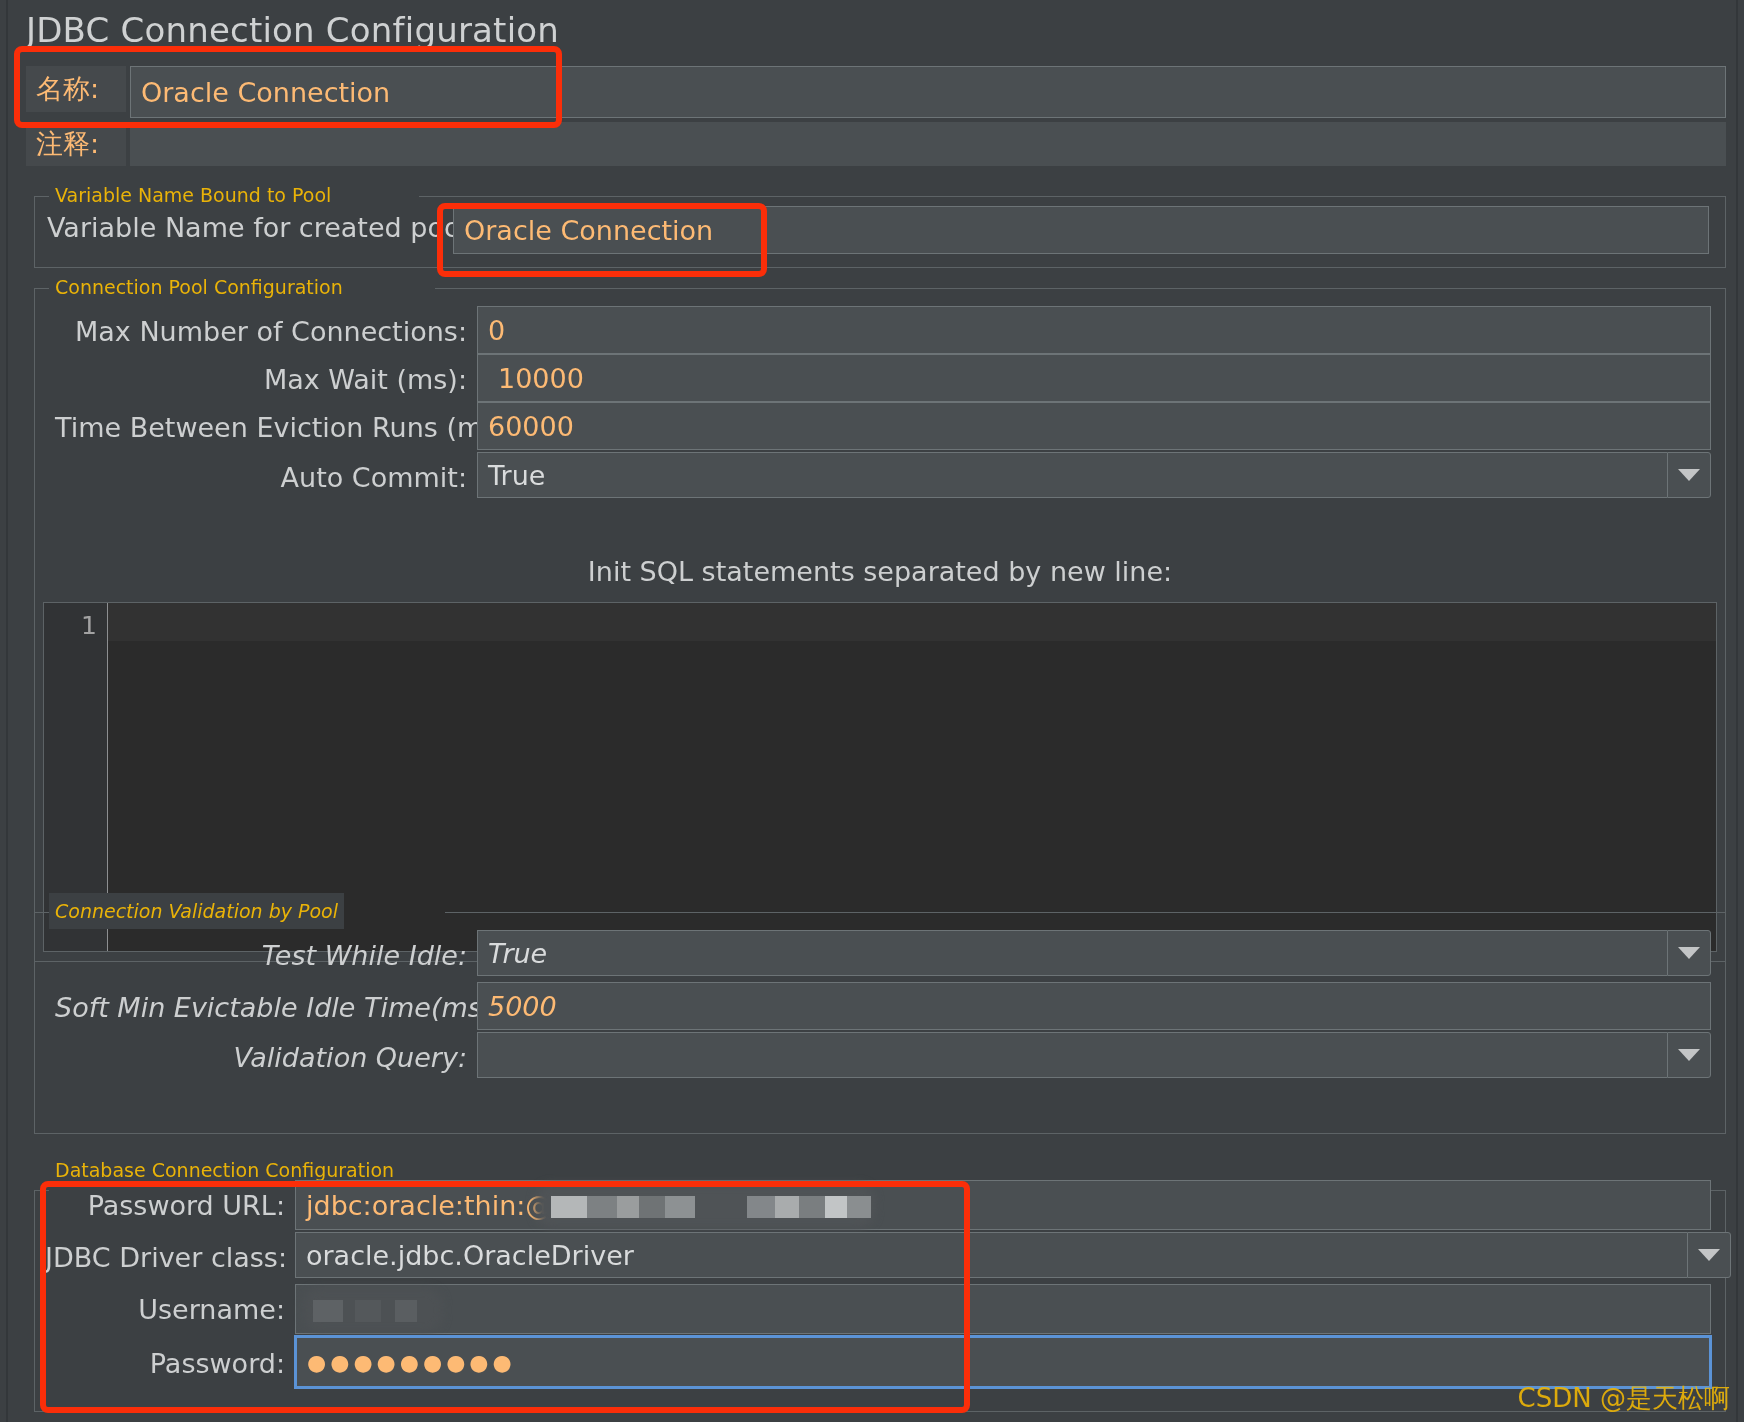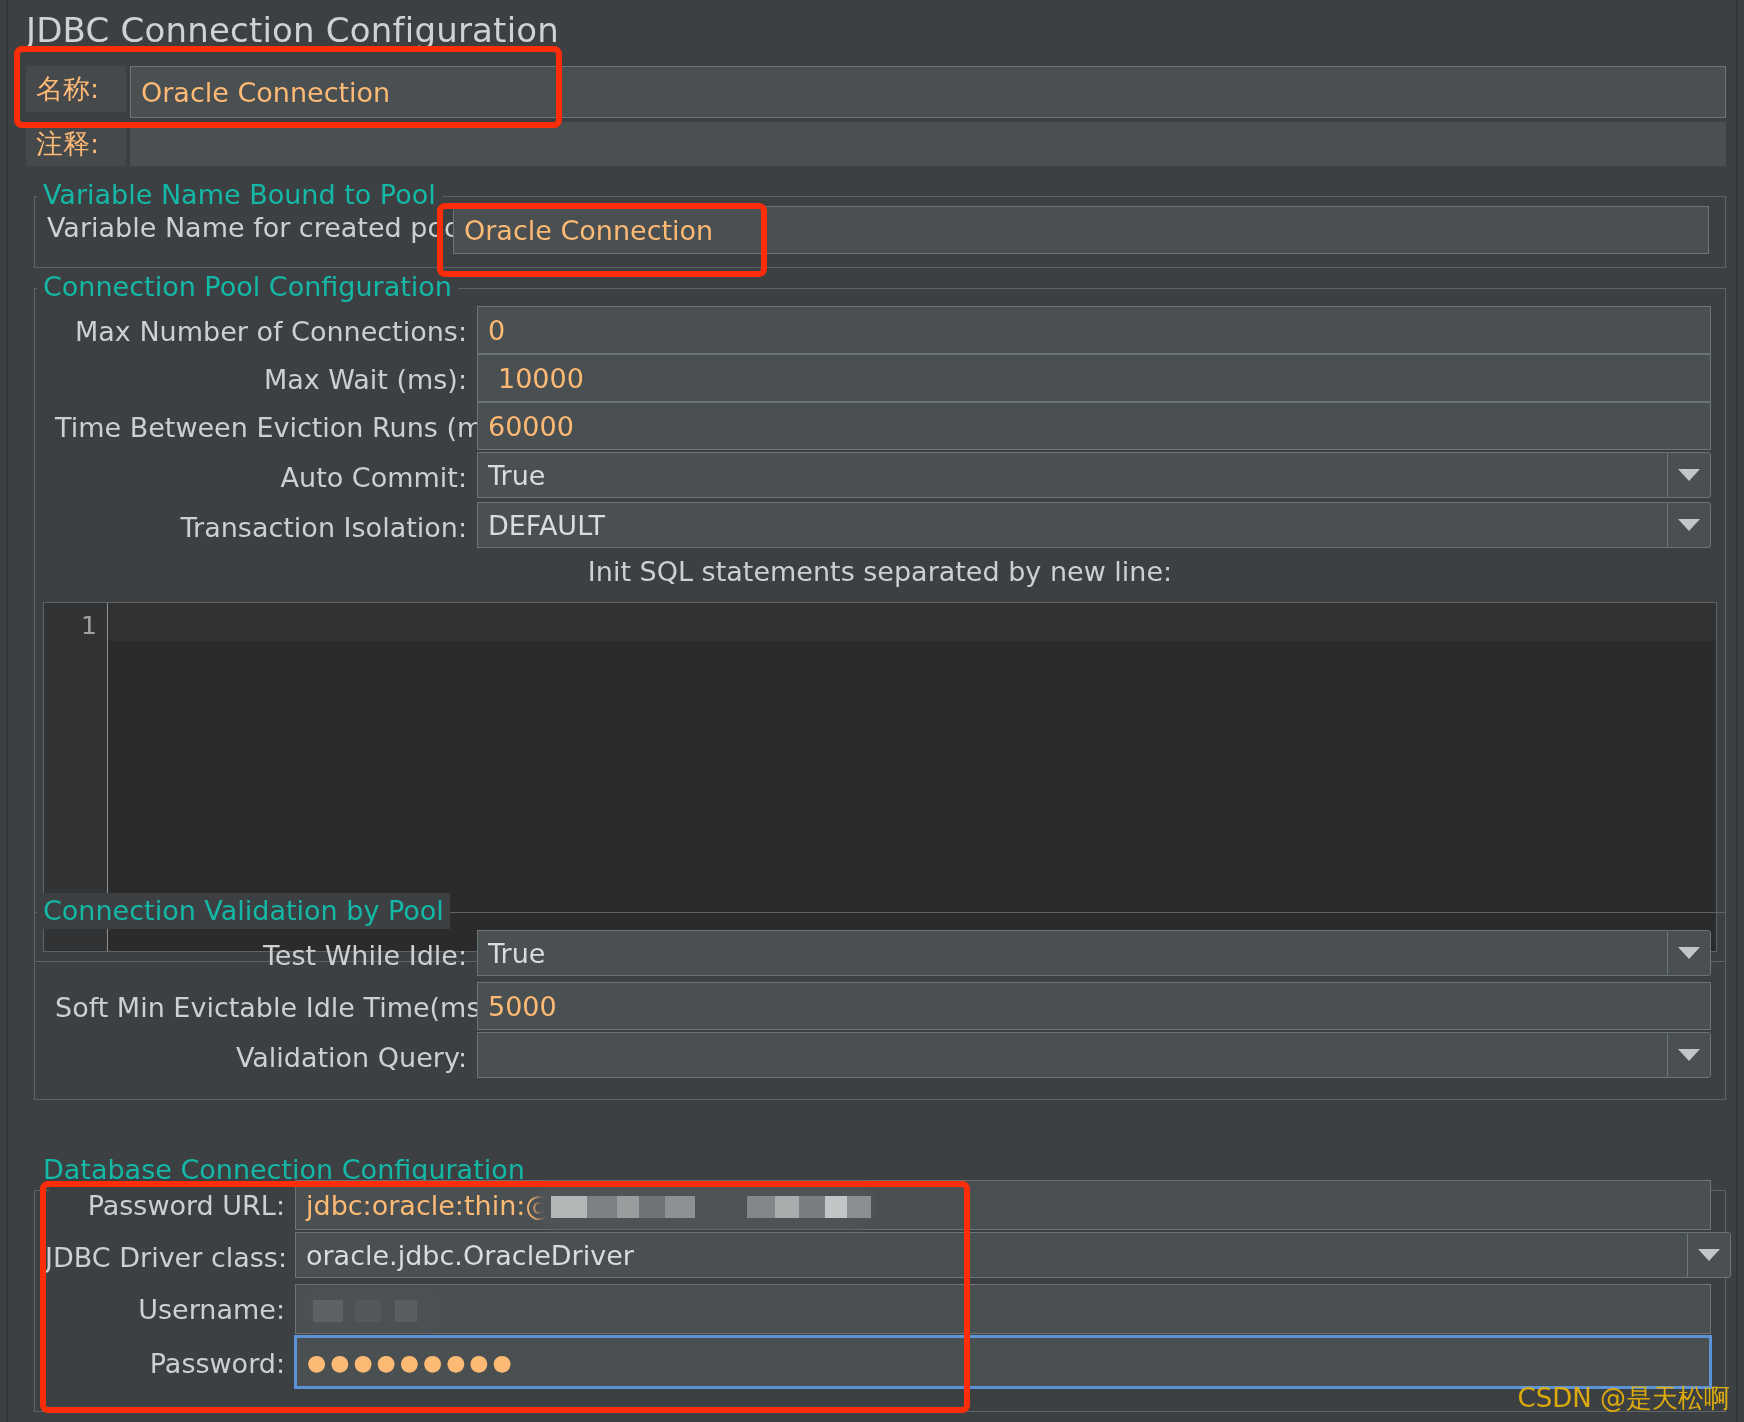--- a/index.html
+++ b/index.html
@@ -54,25 +54,25 @@
 
   
   .group {
     position: absolute;
     border: 1px solid #5d6366;
     border-top: none;
   }
   .gtitle {
     position: absolute;
     top: -19px;
-    left: 2px;
+    left: 14px;
     background: #3c4043;
     padding: 0 6px;
-    font-size: 27px;
-    color: #14b8a6;
+    font-size: 19px;
+    color: #eab308;
     white-space: nowrap;
     line-height: 36px;
   }
   .gline-l, .gline-r {
     position: absolute;
     top: 0px; height: 1px; background: #5d6366;
   }
 
   
   .combo { display: flex; width: 100%; }
@@ -208,41 +208,32 @@
   <div style="position:absolute; left:0; top:164px; width:100%; height:48px;">
     <div class="label" style="position:absolute; left:20px; top:10px; width:412px;">Auto Commit:</div>
     <div class="combo" style="position:absolute; left:442px; top:0; width:1234px;">
       <div class="cbox">True</div>
       <div class="carrow">
           <i></i>
         </div>
     </div>
   </div>
 
-  <div style="position:absolute; left:0; top:214px; width:100%; height:48px;">
-    <div class="label" style="position:absolute; left:20px; top:10px; width:412px;">Transaction Isolation:</div>
-    <div class="combo" style="position:absolute; left:442px; top:0; width:1234px;">
-      <div class="cbox">DEFAULT</div>
-      <div class="carrow">
-          <i></i>
-        </div>
-    </div>
-  </div>
 
   <div style="position:absolute; left:0; right:0; top:268px; text-align:center; font-size:27px; color:#cdcfd0;">Init SQL statements separated by new line:</div>
 
   <div class="sqlwrap" style="left:8px; top:314px; width:1674px; height:350px;">
     <div class="gutter">1</div>
     <div class="sqlarea">
       <div class="caretline"></div>
     </div>
   </div>
 </div>
 
-<div class="group" style="left:34px; top:912px; width:1692px; height:188px;">
+<div class="group" style="left:34px; top:912px; width:1692px; height:222px;font-style:italic;">
   <div class="gline-l" style="left:0; width:14px;"></div>
   <div class="gline-r" style="left:410px; right:0;"></div>
   <div class="gtitle">Connection Validation by Pool</div>
 
   <div style="position:absolute; left:0; top:18px; width:100%; height:50px;">
     <div class="label" style="position:absolute; left:20px; top:10px; width:412px;">Test While Idle:</div>
     <div class="combo" style="position:absolute; left:442px; top:0; width:1234px;">
       <div class="cbox">True</div>
       <div class="carrow">
           <i></i>

